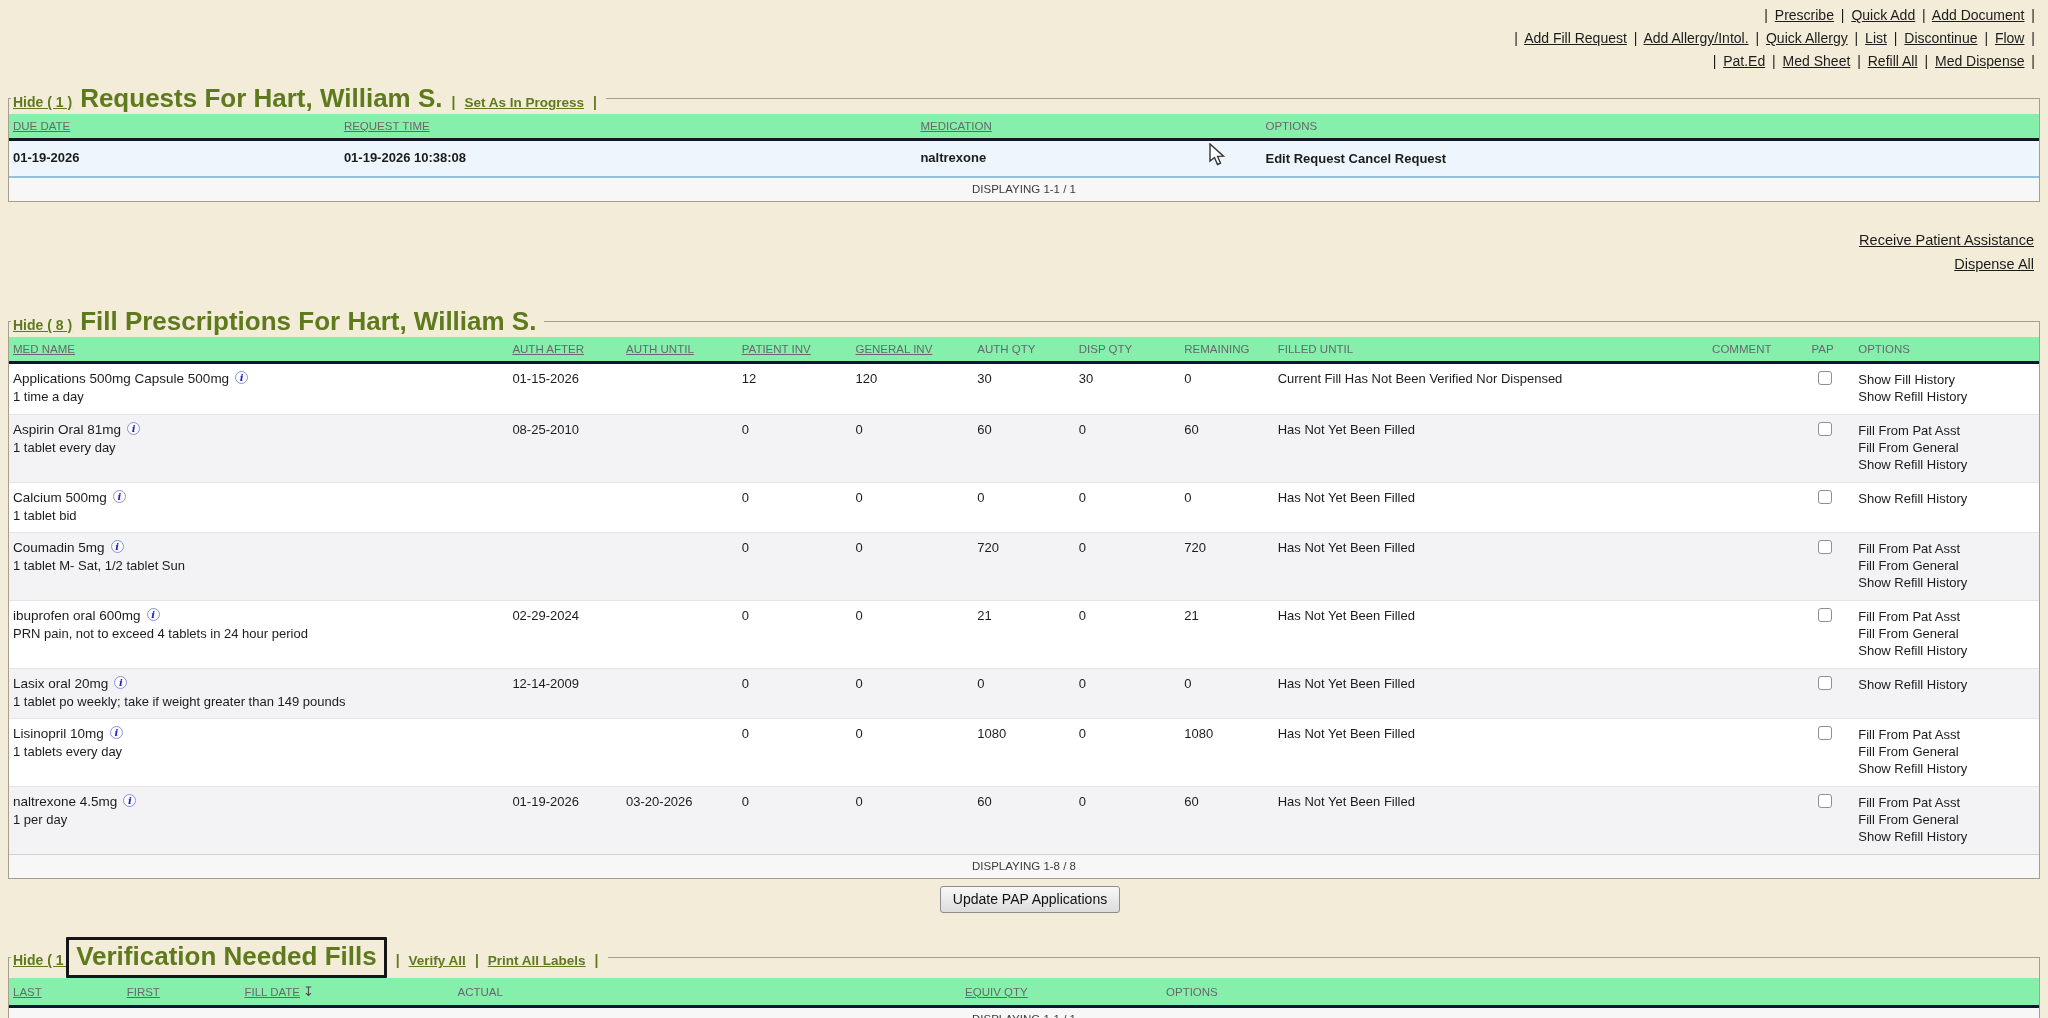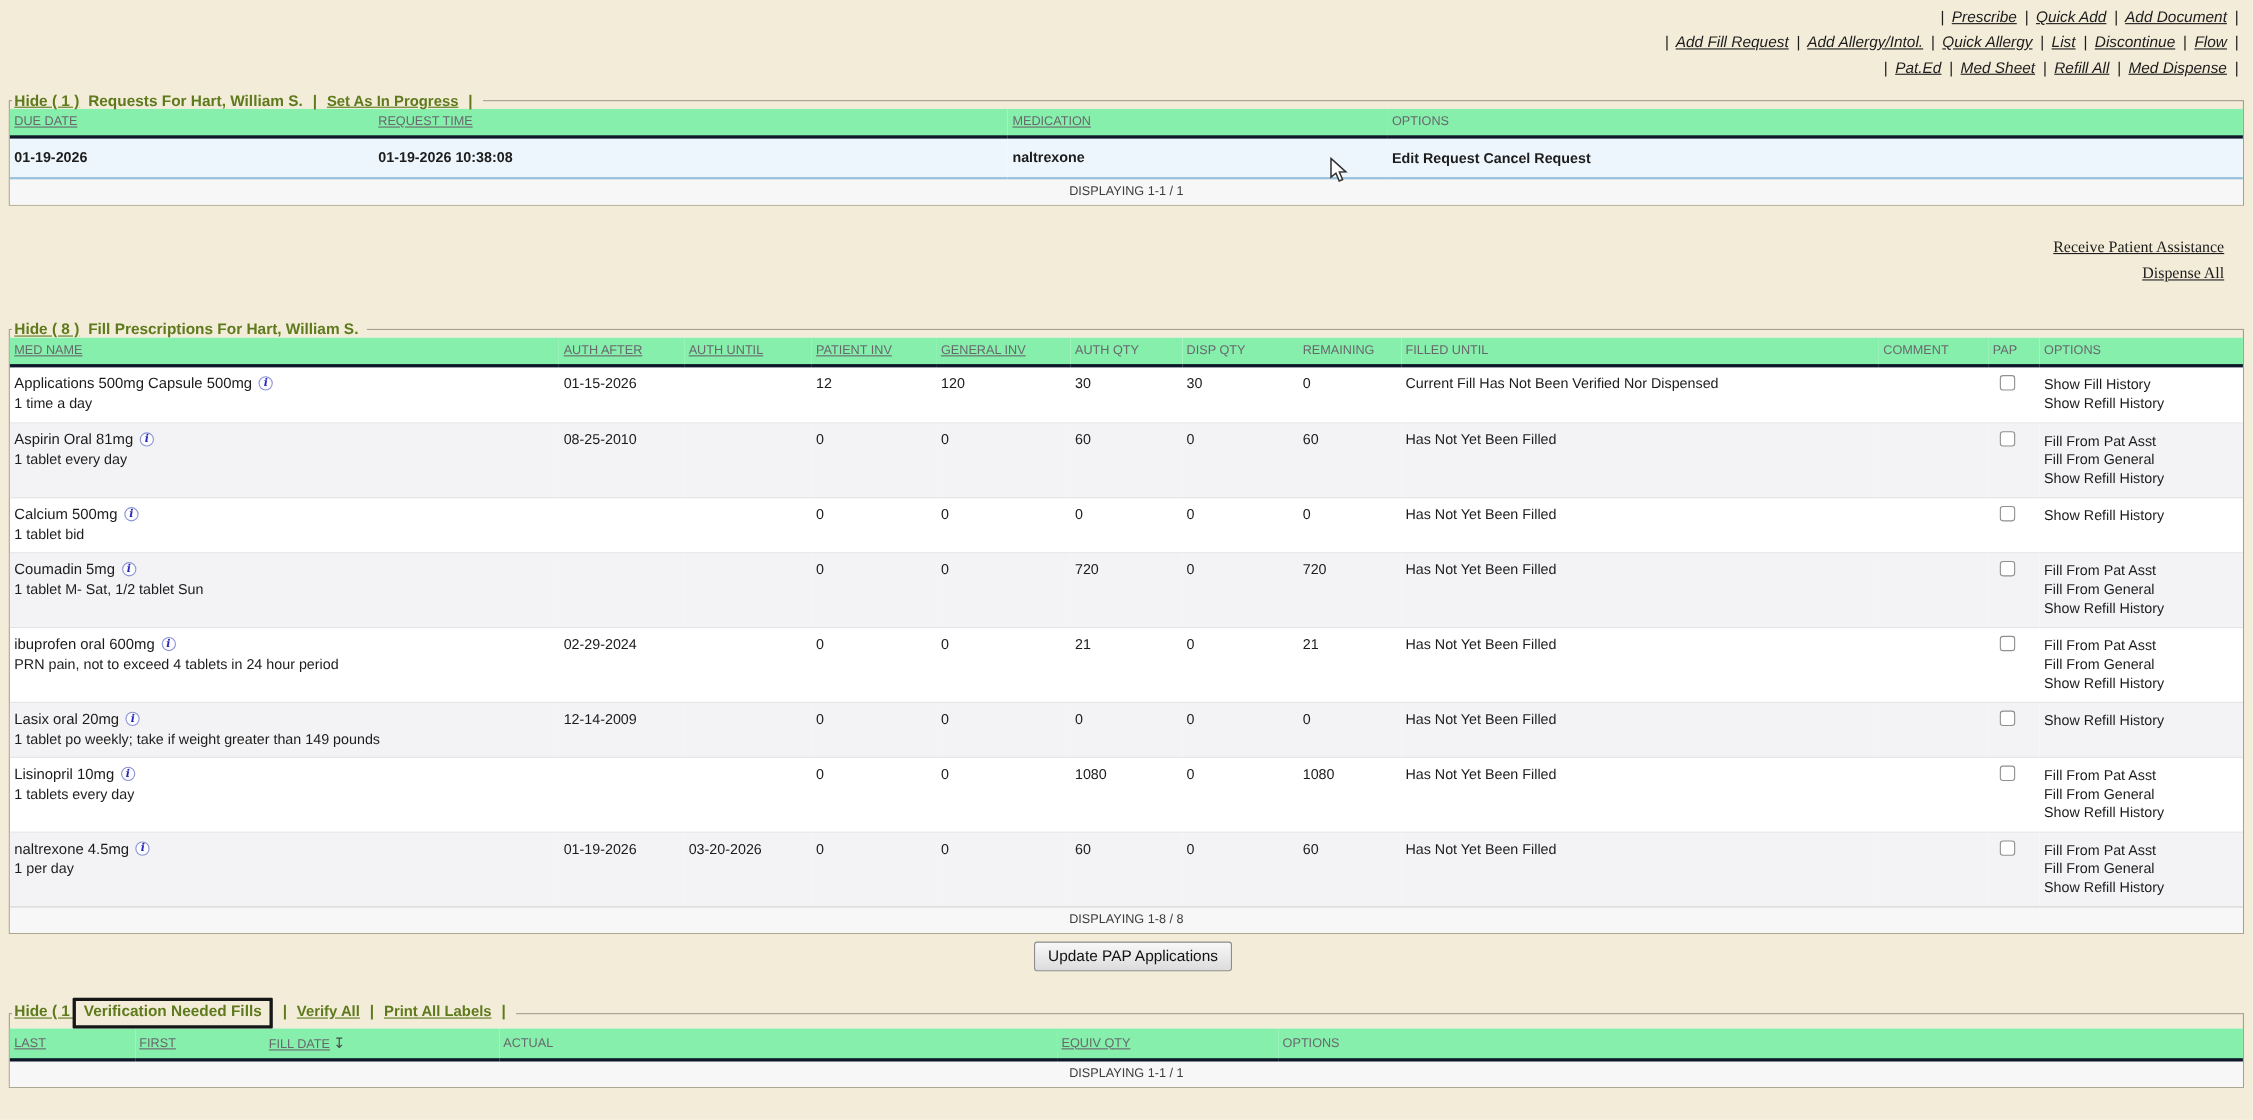--- a/index.html
+++ b/index.html
@@ -4,31 +4,31 @@
 <style>
   * { box-sizing: border-box; }
   html,body { margin:0; padding:0; }
   body {
     width:2048px; height:1018px; overflow:hidden;
     background:#f2ecd8;
     font-family:"Liberation Sans", sans-serif;
     color:#1c1c1c; position:relative;
   }
   
-  .topnav { padding:4px 10px 2px 0; text-align:right; font-size:14px; line-height:23px;font-style:italic; }
+  .topnav { padding:4px 10px 2px 0; text-align:right; font-size:14px; line-height:23px; }
   .blink { color:#1c1c1c; text-decoration:underline; cursor:pointer; }
   .bsep  { color:#1c1c1c; padding:0 3px; }
   
   .glink { color:#5e7a1c; font-weight:bold; text-decoration:underline; cursor:pointer; font-size:14px; }
   .gsep  { color:#5e7a1c; font-weight:bold; font-size:14px; padding:0 1px; }
   fieldset {
     border:1px solid #a59f8d; margin:0 8px; padding:0 0 0 0; background:transparent;
   }
   legend { display:flex; align-items:baseline; gap:8px; padding:0 8px 0 2px; margin-left:2px; }
-  .section-title { color:#5e7a1c; font-weight:bold; font-size:14px; white-space:nowrap; }
+  .section-title { color:#5e7a1c; font-weight:bold; font-size:26px; white-space:nowrap; }
   .boxed {
     border:3px solid #161616; border-radius:1px; background:#f2ecd8;
     padding:1px 7px 3px 7px; margin-left:-14px; position:relative; z-index:2;
   }
   
   table { width:100%; border-collapse:collapse; background:#fff; table-layout:fixed; }
   th {
     background:#86efac; color:#68686c; font-weight:normal; text-align:left;
     font-size:11.5px; padding:6px 4px; border-bottom:3px solid #0f172a; white-space:nowrap;
   }
@@ -55,21 +55,21 @@
     font-family:"DejaVu Serif", serif; font-style:italic; font-weight:bold;
     font-size:10px; line-height:12px; text-align:center; margin-left:6px; vertical-align:2px;
     cursor:pointer;
   }
   .cb {
     display:inline-block; width:14px; height:14px; border:1px solid #8f8f8f;
     border-radius:3px; background:#fff; cursor:pointer; margin-left:6px;
   }
   .optlink { line-height:17px; cursor:pointer; }
   
-  .right-links { text-align:right; padding:26px 26px 0 0; font-size:14.5px; line-height:24px;font-family:Liberation Serif, serif; }
+  .right-links { text-align:right; padding:26px 14px 0 0; font-size:14.5px; line-height:24px; }
   
   .btn-row { text-align:center; padding:7px 0 10px 12px; }
   button.pap {
     font-family:"Liberation Sans", sans-serif; font-size:14px; color:#111;
     background:linear-gradient(#f8f8f8,#dcdcdc); border:1px solid #8d8d8d;
     border-radius:3px; padding:4px 12px 5px 12px; cursor:pointer;
   }
   .sort-ic { color:#4a4a4a; font-size:13px; margin-left:3px; text-decoration:none; display:inline-block; }
   
   .gap-sm { height:8px; } .gap-md { height:14px; }

